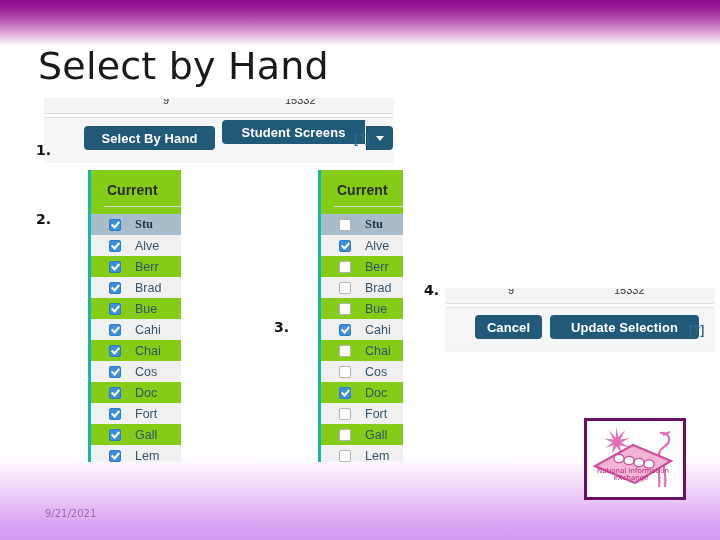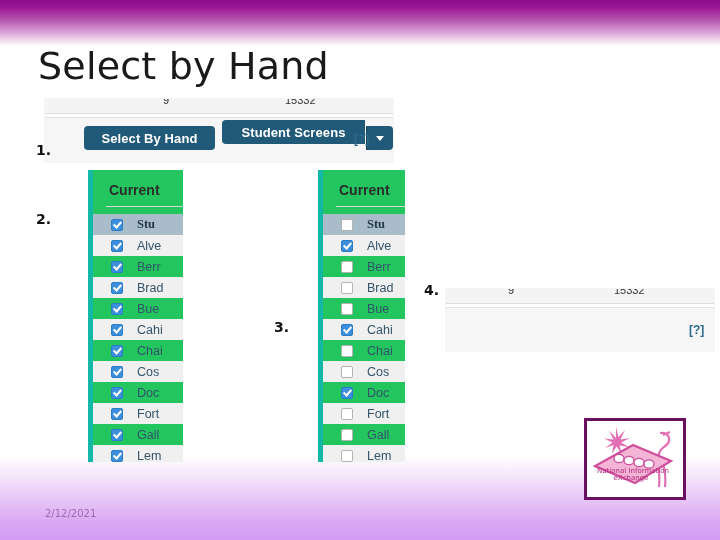--- a/index.html
+++ b/index.html
@@ -146,22 +146,22 @@
     font-family: "Liberation Sans", sans-serif;
     cursor: pointer;
   }
   #help-toolbar { left: 354px; top: 132px; }
 
   
   .shot-list {
     position: absolute;
     top: 170px;
     height: 292px;
-    background: #22c55e;
-    border-left: 5px solid #14b8a6;
+    background: #84cc16;
+    border-left: 3px solid #14b8a6;
     overflow: hidden;
   }
   #shot-list-left  { left: 88px;  width: 90px; }
   #shot-list-right { left: 318px; width: 82px; }
 
   .list-heading {
     position: absolute;
     left: 16px; top: 12px;
     font-size: 14px;
     font-weight: 700;
@@ -403,20 +403,22 @@
         </div>
       </div>
   </div>
 
   <div class="shot" id="shot-actions">
     <div class="shot-numrow">
       <span style="left:62px">9</span>
       <span style="left:168px">15332</span>
     </div>
     <div class="toolbar-strip"></div>
+    <div class="btn" id="btn-cancel">Cancel</div>
+    <div class="btn" id="btn-update-selection">Update Selection</div>
   </div>
   <div class="help-link" id="help-actions">[?]</div>
 
   <div id="logo">
     <svg width="96" height="76" viewBox="0 0 96 76">
       <g>
         <path d="M29 6 L31.5 16 L38 9 L33.5 18.5 L43 17 L34 21.5 L42 26 L32.5 24.5 L35 33 L29.5 25.5 L25 33 L26.5 24 L18 27 L25.5 21.5 L17 17.5 L26.5 18.5 L22 9.5 L29 17 Z" fill="#e36fb4"></path>
       </g>
       <g fill="none" stroke="#e36fb4" stroke-width="2.2">
         <path d="M73 12 c6 -1 10 3 9 8 c-1 5 -7 6 -9 10 c-2 4 -1 9 -1 9"></path>
@@ -431,15 +433,15 @@
           <ellipse cx="42" cy="39.5" rx="5" ry="4.2"></ellipse>
           <ellipse cx="52" cy="41.5" rx="5" ry="4.2"></ellipse>
           <ellipse cx="62" cy="43" rx="5" ry="4.2"></ellipse>
         </g>
         <text x="46" y="52" text-anchor="middle" font-size="7" font-family="DejaVu Sans, sans-serif" fill="#b7297f">National Information</text>
         <text x="44" y="59" text-anchor="middle" font-size="7" font-family="DejaVu Sans, sans-serif" fill="#b7297f">eXchange</text>
       </g>
     </svg>
   </div>
 
-  <div class="date">2/12/2021</div>
+  <div class="date">9/21/2021</div>
 
 </div>
 
 </body></html>

